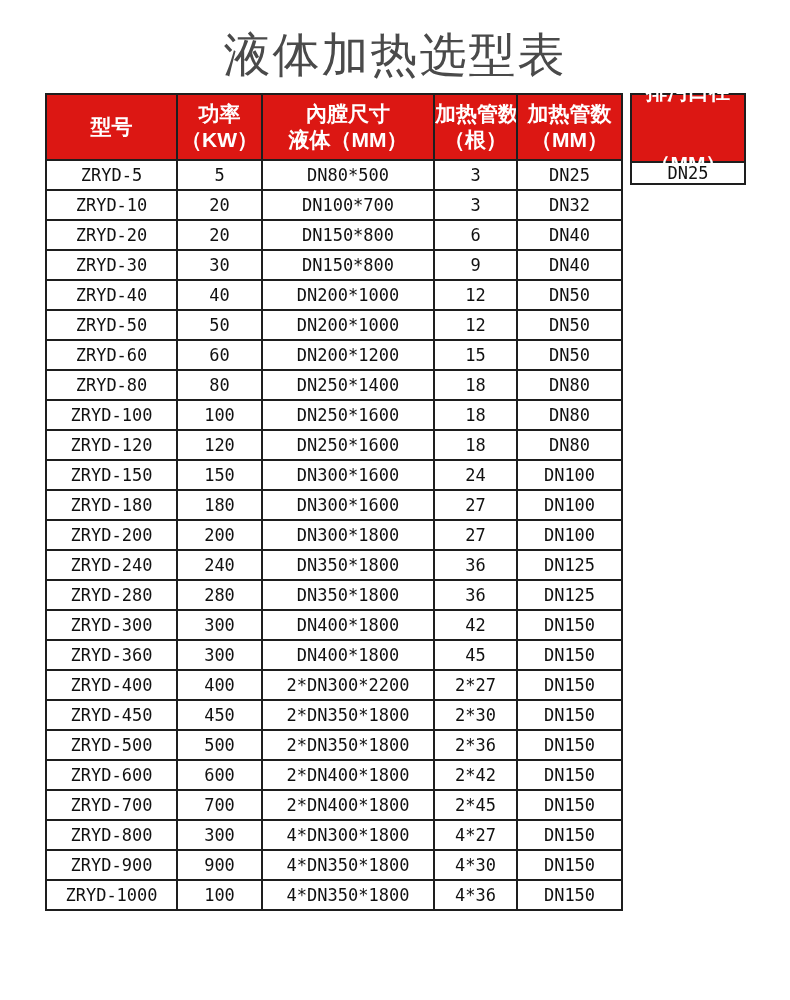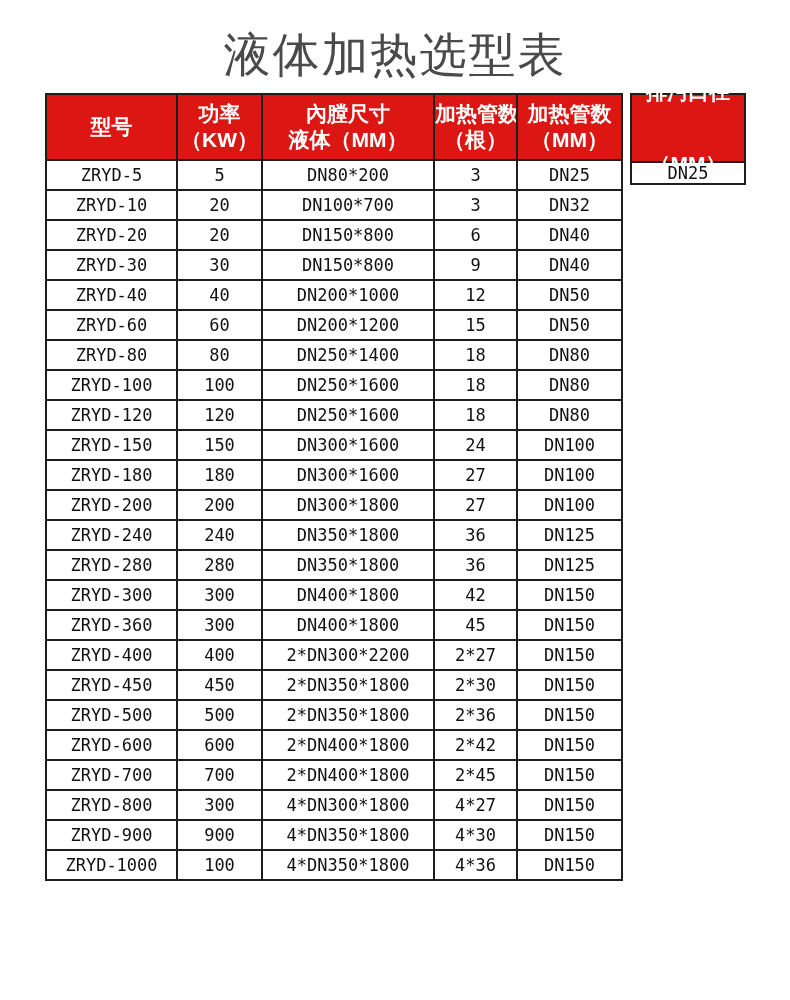--- a/index.html
+++ b/index.html
@@ -98,21 +98,21 @@
         <th>
           <span class="hline">加热管数</span>
           <span class="hline">（MM）</span>
         </th>
       </tr>
     </thead>
     <tbody>
         <tr>
           <td>ZRYD-5</td>
           <td>5</td>
-          <td>DN80*200</td>
+          <td>DN80*500</td>
           <td>3</td>
           <td>DN25</td>
         </tr>
         <tr>
           <td>ZRYD-10</td>
           <td>20</td>
           <td>DN100*700</td>
           <td>3</td>
           <td>DN32</td>
         </tr>
@@ -126,20 +126,27 @@
         <tr>
           <td>ZRYD-30</td>
           <td>30</td>
           <td>DN150*800</td>
           <td>9</td>
           <td>DN40</td>
         </tr>
         <tr>
           <td>ZRYD-40</td>
           <td>40</td>
+          <td>DN200*1000</td>
+          <td>12</td>
+          <td>DN50</td>
+        </tr>
+        <tr>
+          <td>ZRYD-50</td>
+          <td>50</td>
           <td>DN200*1000</td>
           <td>12</td>
           <td>DN50</td>
         </tr>
         <tr>
           <td>ZRYD-60</td>
           <td>60</td>
           <td>DN200*1200</td>
           <td>15</td>
           <td>DN50</td>

